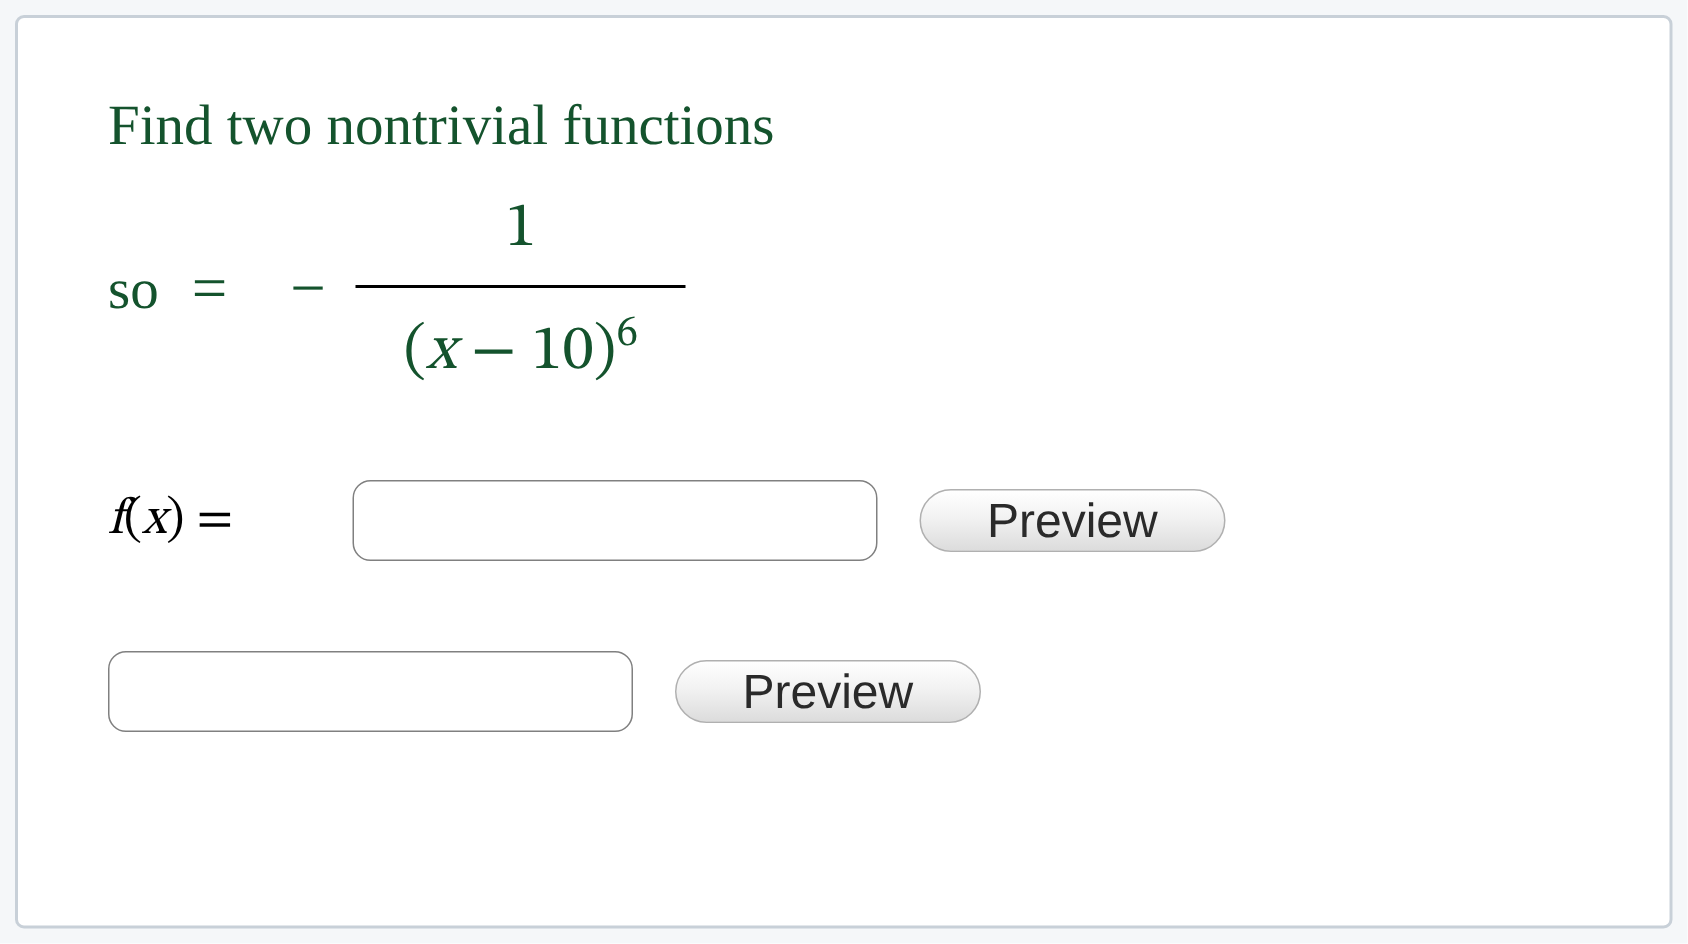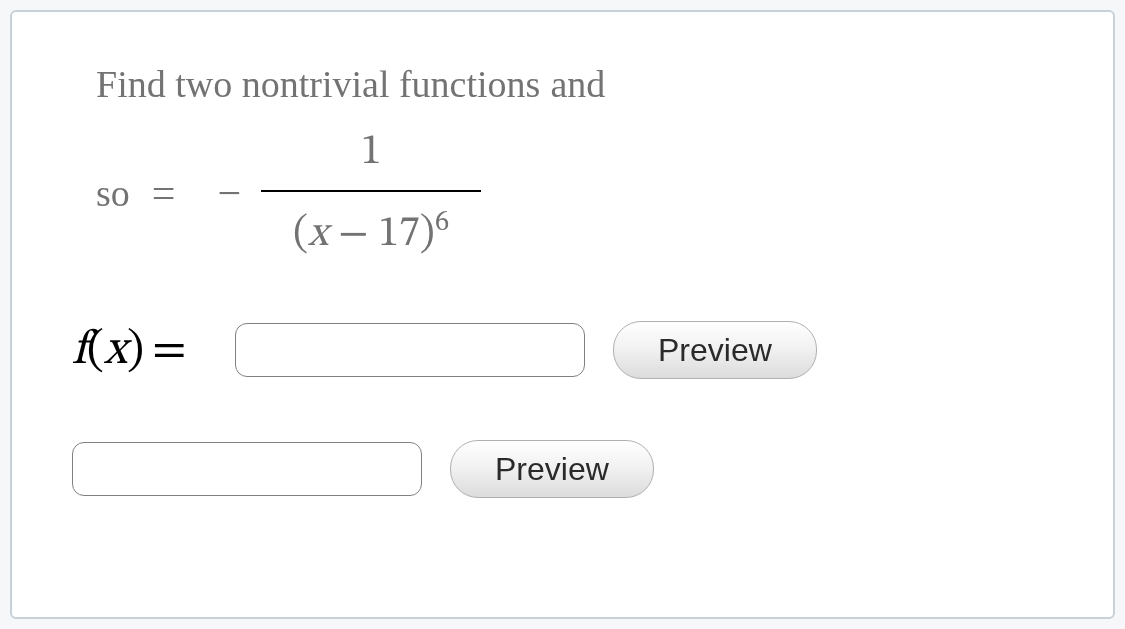--- a/index.html
+++ b/index.html
@@ -16,24 +16,23 @@
     }
     .card {
       background: #ffffff;
       border: 2px solid #c8d0d8;
       border-radius: 6px;
       padding: 40px 60px 50px 60px;
       height: 100%;
     }
     .question-text {
       font-size: 38px;
-      color: #737373;
+      color: #14532d;
       line-height: 1.7;
       margin-bottom: 50px;
-      margin-left: 24px;
     }
     .math-inline {
       font-family: 'Cambria Math', 'STIX Two Math', Georgia, serif;
       font-style: italic;
     }
     .math-upright {
       font-style: normal;
     }
     .fraction-wrap {
       display: inline-flex;
@@ -76,21 +75,21 @@
       font-style: normal;
     }
     .answer-row {
       display: flex;
       align-items: center;
       gap: 28px;
       margin-bottom: 60px;
     }
     .answer-label {
       font-family: 'Cambria Math', 'STIX Two Math', Georgia, serif;
-      font-size: 48px;
+      font-size: 34px;
       font-style: italic;
       color: #000;
       min-width: 135px;
     }
     .answer-label .paren {
       font-style: normal;
     }
     .answer-label .eq {
       font-style: normal;
       margin-left: 8px;
@@ -99,21 +98,21 @@
       width: 350px;
       height: 54px;
       border: 1.5px solid #808080;
       border-radius: 12px;
       background: #ffffff;
       font-size: 24px;
       padding: 0 14px;
       outline: none;
     }
     .preview-button {
-      height: 58px;
+      height: 42px;
       padding: 0 44px;
       border: 1px solid #b0b0b0;
       border-radius: 28px;
       background: linear-gradient(to bottom, #ffffff 0%, #f2f2f2 45%, #dcdcdc 100%);
       font-size: 32px;
       font-family: 'Segoe UI', Arial, sans-serif;
       color: #2a2a2a;
       cursor: pointer;
     }
     .line1 {
@@ -124,33 +123,32 @@
     }
   </style>
 </head>
 <body>
 
 <div class="card">
 
   <div class="question-text">
     <div class="line1">
       <span>Find two nontrivial functions</span>
-      <span>and</span>
     </div>
     <div class="line1">
       <span>so</span>
       <span class="math-upright" style="font-size:42px;margin:0 12px;">=</span>
       <span class="fraction-wrap">
         <span class="minus-sign">−</span>
         <span class="fraction">
           <span class="num">1</span>
           <span class="den">
             <span>(</span><span class="var">x</span>
             <span>−</span>
-            <span>17</span><span>)</span><span class="sup">6</span>
+            <span>10</span><span>)</span><span class="sup">6</span>
           </span>
         </span>
       </span>
     </div>
   </div>
 
   <div class="answer-row">
     <span class="answer-label">
       <span>f</span><span class="paren">(</span><span>x</span><span class="paren">)</span><span class="eq">=</span>
     </span>

